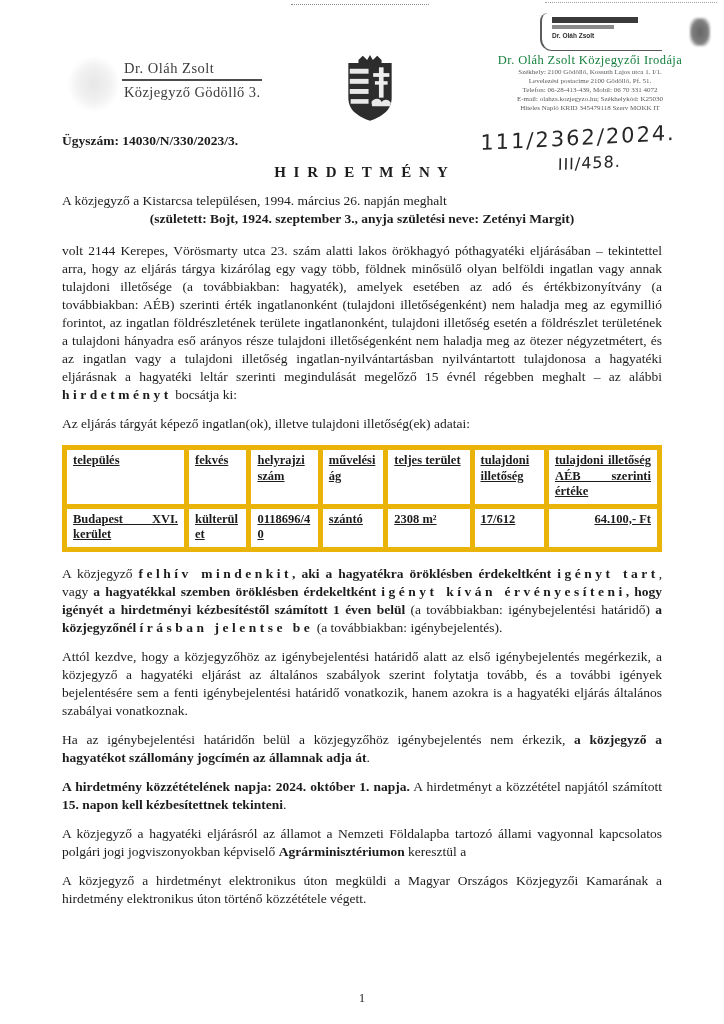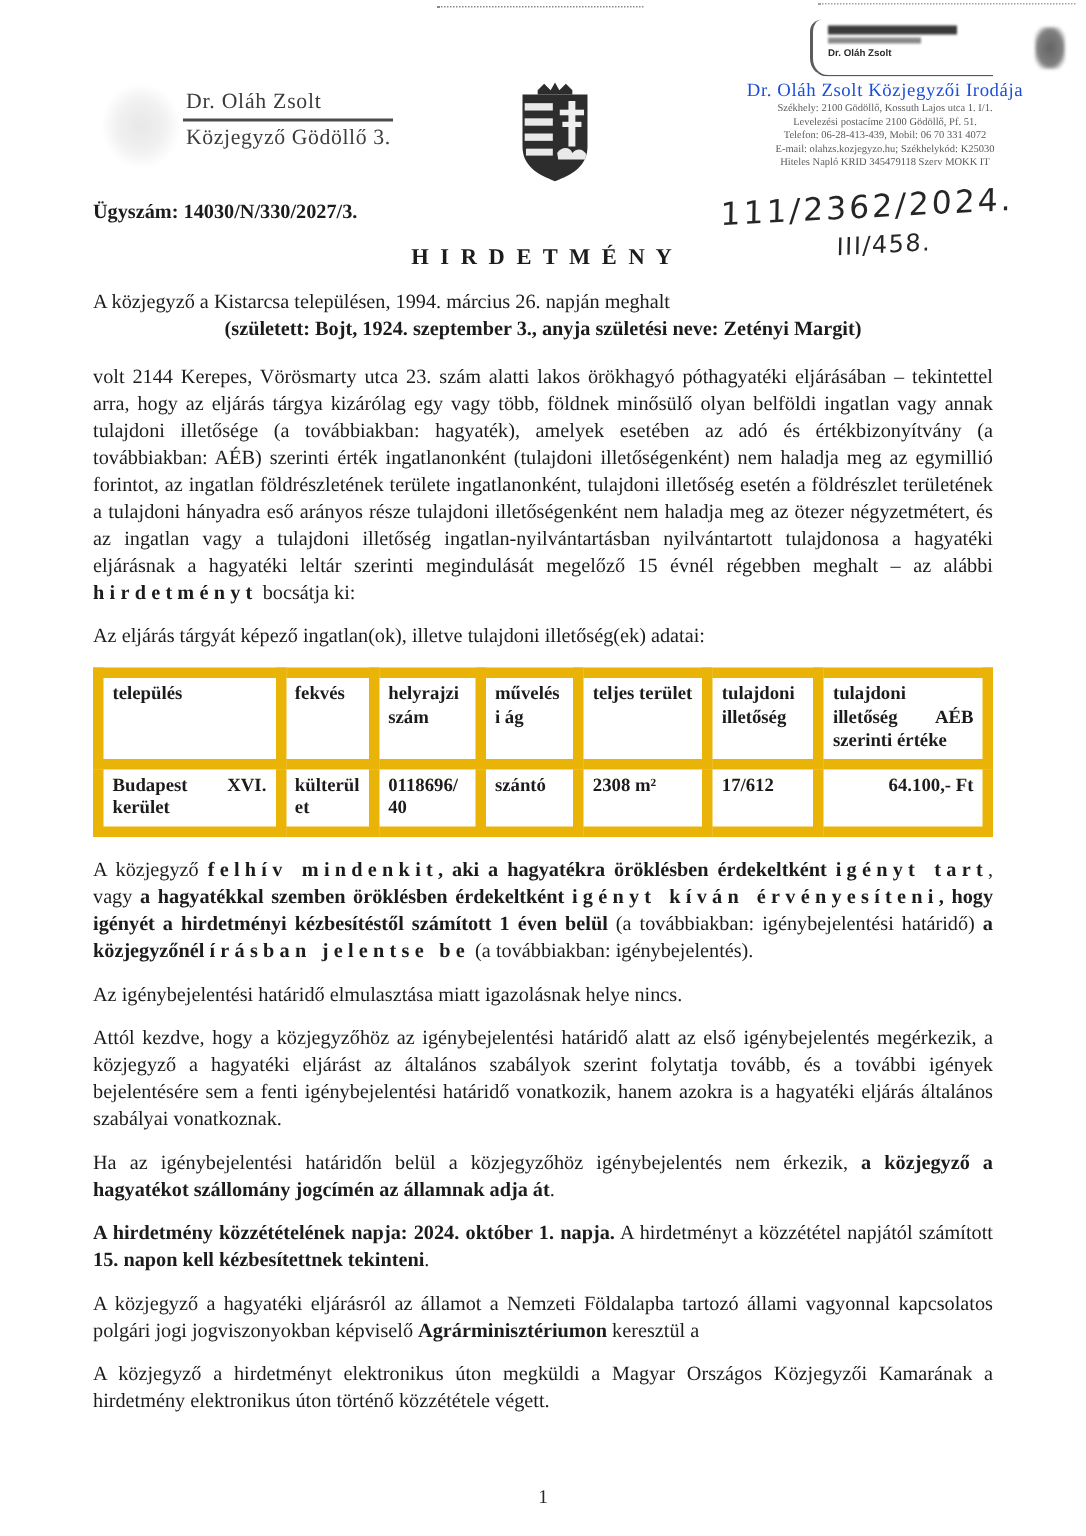--- a/index.html
+++ b/index.html
@@ -15,21 +15,21 @@
   .left-seal{position:absolute;top:56px;left:68px;width:52px;height:56px;border-radius:50%;
     background:radial-gradient(ellipse at center,#bdbdbd 0%,#d9d9d9 45%,transparent 72%);opacity:.35;filter:blur(1px);}
 
   .left-office{position:absolute;top:60px;left:122px;color:#3c3c3c;}
   .left-office .name{font-size:14.5px;letter-spacing:.5px;padding:0 4px 2px 2px;border-bottom:2px solid #4c4c4c;}
   .left-office .title{font-size:14.5px;letter-spacing:.4px;padding:3px 2px 0 2px;}
 
   .coat{position:absolute;top:54px;left:344px;filter:blur(.5px);}
 
   .right-office{position:absolute;top:53px;right:16px;width:236px;text-align:center;color:#454545;}
-  .right-office .office-title{font-size:12.5px;letter-spacing:.4px;white-space:nowrap;color:#1d4ed8;}
+  .right-office .office-title{font-size:12.5px;letter-spacing:.4px;white-space:nowrap;color:#15803d;}
   .right-office .small-line{font-size:7px;line-height:9px;color:#5a5a5a;filter:blur(.3px);white-space:nowrap;}
 
   .stamp{position:absolute;top:13px;right:62px;width:122px;height:38px;
     border-left:2px solid #5c5c5c;border-bottom:1.5px solid #565656;
     border-bottom-left-radius:12px;border-top-left-radius:8px;padding:3px 0 0 10px;box-sizing:border-box;}
   .stamp .smudge1{width:86px;height:6px;background:#3a3a3a;filter:blur(.6px);margin-top:1px;}
   .stamp .smudge2{width:62px;height:4px;background:#8a8a8a;filter:blur(.6px);margin-top:2px;}
   .stamp .stamp-name{font-family:"Liberation Sans",sans-serif;font-size:6.5px;font-weight:bold;color:#2c2c2c;margin-top:3px;}
 
   .mini-crest{position:absolute;top:18px;right:14px;width:20px;height:28px;
@@ -46,22 +46,22 @@
   .case-number{font-weight:bold;margin-top:2px;}
   .doc-title{text-align:center;font-weight:bold;font-size:15px;letter-spacing:2px;margin-top:13px;}
   .para{text-align:justify;margin-top:11px;}
   .center-line{text-align:center;margin-top:10px;}
   .bold{font-weight:bold;}
   .b{font-weight:bold;}
   .sp{font-weight:bold;letter-spacing:3.5px;}
 
   table.assets{width:100%;border-collapse:collapse;table-layout:fixed;margin-top:12px;
     font-size:12.5px;line-height:15.5px;}
-  table.assets th,table.assets td{border:7px solid #eab308;padding:3px 6px 4px 6px;vertical-align:top;
-    font-weight:bold;text-align:left;word-wrap:break-word;}
+  table.assets th,table.assets td{border:5px solid #eab308;padding:3px 6px 4px 6px;vertical-align:top;
+    font-weight:bold;text-align:left;word-wrap:break-word;text-decoration:underline;}
   table.assets th{text-align:left;}
   table.assets th:last-child{text-align:justify;}
   table.assets td:first-child{text-align:justify;}
   table.assets td:last-child{text-align:right;}
 
   .page-num{position:absolute;bottom:18px;left:0;width:100%;text-align:center;font-size:13px;color:#2a2a2a;}
 </style>
 </head>
 <body>
 
@@ -111,21 +111,21 @@
     <div class="mini-crest"></div>
   </div>
 
   <div class="handwritten">
     <div class="hw1">111/2362/2024.</div>
     <div class="hw2">III/458.</div>
   </div>
 
   <div class="content">
 
-    <div class="case-number">Ügyszám: 14030/N/330/2027/3.</div>
+    <div class="case-number">Ügyszám: 14030/N/330/2023/3.</div>
 
     <div class="doc-title">H I R D E T M É N Y</div>
 
     <div class="para">A közjegyző a Kistarcsa településen, 1994. március 26. napján meghalt</div>
 
     <div class="center-line" style="margin-top:0;font-weight:bold;">(született: Bojt, 1924. szeptember 3., anyja születési neve: Zetényi Margit)</div>
 
     <div class="para" style="margin-top:14px;"><span>volt 2144 Kerepes, Vörösmarty utca 23. szám alatti lakos örökhagyó póthagyatéki eljárásában – tekintettel arra, hogy az eljárás tárgya kizárólag egy vagy több, földnek minősülő olyan belföldi ingatlan vagy annak tulajdoni illetősége (a továbbiakban: hagyaték), amelyek esetében az adó és értékbizonyítvány (a továbbiakban: AÉB) szerinti érték ingatlanonként (tulajdoni illetőségenként) nem haladja meg az egymillió forintot, az ingatlan földrészletének területe ingatlanonként, tulajdoni illetőség esetén a földrészlet területének a tulajdoni hányadra eső arányos része tulajdoni illetőségenként nem haladja meg az ötezer négyzetmétert, és az ingatlan vagy a tulajdoni illetőség ingatlan-nyilvántartásban nyilvántartott tulajdonosa a hagyatéki eljárásnak a hagyatéki leltár szerinti megindulását megelőző 15 évnél régebben meghalt – az alábbi </span><span class="sp">hirdetményt</span><span>  bocsátja ki:</span></div>
 
     <div class="para">Az eljárás tárgyát képező ingatlan(ok), illetve tulajdoni illetőség(ek) adatai:</div>
@@ -159,21 +159,20 @@
             <td>szántó</td>
             <td>2308 m²</td>
             <td>17/612</td>
             <td>64.100,- Ft</td>
           </tr>
         </tbody>
       </table>
 
     <div class="para" style="margin-top:13px;"><span>A közjegyző </span><span class="sp">felhív mindenkit</span><span class="b">, </span><span class="b">aki a hagyatékra öröklésben érdekeltként </span><span class="sp">igényt tart</span><span>, vagy </span><span class="b">a hagyatékkal szemben öröklésben érdekeltként </span><span class="sp">igényt kíván érvényesíteni</span><span class="b">, </span><span class="b">hogy igényét a hirdetményi kézbesítéstől számított 1 éven belül </span><span>(a továbbiakban: igénybejelentési határidő) </span><span class="b">a közjegyzőnél </span><span class="sp">írásban jelentse be</span><span>  (a továbbiakban: igénybejelentés).</span></div>
 
-    <div class="para">Az igénybejelentési határidő elmulasztása miatt igazolásnak helye nincs.</div>
 
     <div class="para">Attól kezdve, hogy a közjegyzőhöz az igénybejelentési határidő alatt az első igénybejelentés megérkezik, a közjegyző a hagyatéki eljárást az általános szabályok szerint folytatja tovább, és a további igények bejelentésére sem a fenti igénybejelentési határidő vonatkozik, hanem azokra is a hagyatéki eljárás általános szabályai vonatkoznak.</div>
 
     <div class="para"><span>Ha az igénybejelentési határidőn belül a közjegyzőhöz igénybejelentés nem érkezik, </span><span class="b">a közjegyző a hagyatékot szállomány jogcímén az államnak adja át</span><span>.</span></div>
 
     <div class="para"><span class="b">A hirdetmény közzétételének napja: 2024. október 1. napja.</span><span> A hirdetményt a közzététel napjától számított </span><span class="b">15. napon kell kézbesítettnek tekinteni</span><span>.</span></div>
 
     <div class="para"><span>A közjegyző a hagyatéki eljárásról az államot a Nemzeti Földalapba tartozó állami vagyonnal kapcsolatos polgári jogi jogviszonyokban képviselő </span><span class="b">Agrárminisztériumon</span><span> keresztül a</span></div>
 
     <div class="para">A közjegyző a hirdetményt elektronikus úton megküldi a Magyar Országos Közjegyzői Kamarának a hirdetmény elektronikus úton történő közzététele végett.</div>

